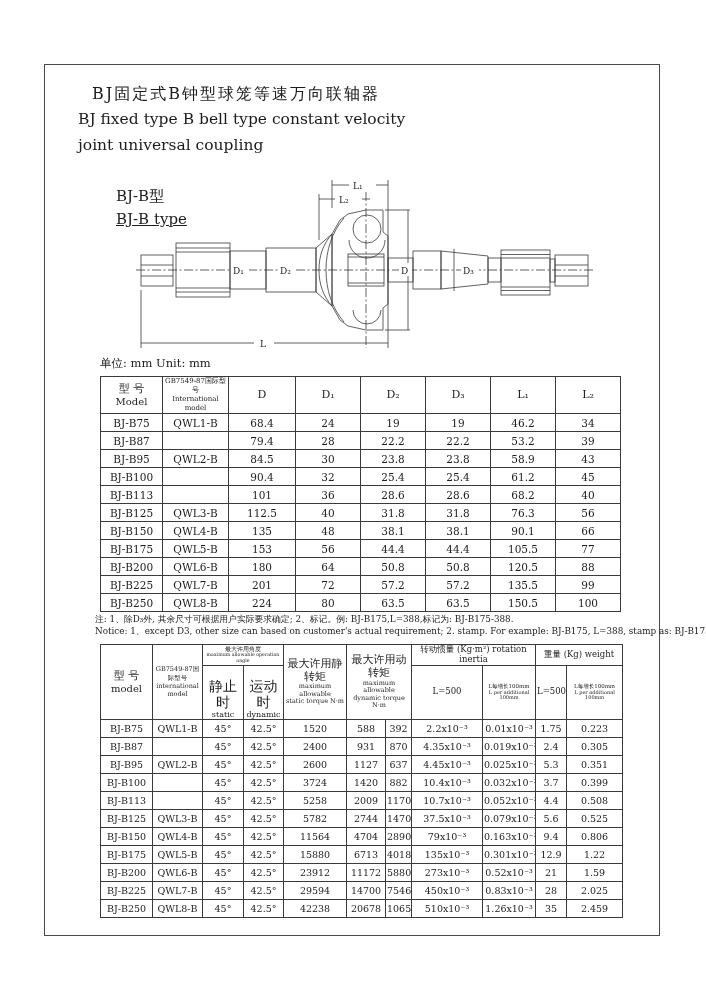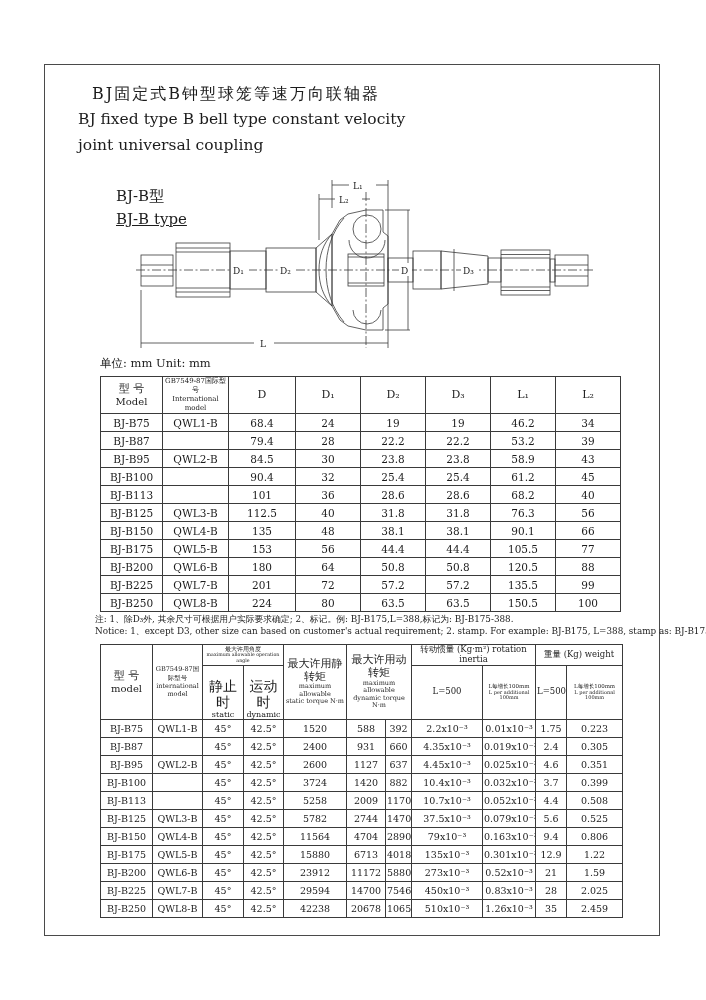--- a/index.html
+++ b/index.html
@@ -388,37 +388,37 @@
         <td>1.75</td>
         <td>0.223</td>
       </tr>
       <tr>
         <td>BJ-B87</td>
         <td></td>
         <td>45°</td>
         <td>42.5°</td>
         <td>2400</td>
         <td>931</td>
-        <td>660</td>
+        <td>870</td>
         <td>4.35x10⁻³</td>
         <td>0.019x10⁻³</td>
         <td>2.4</td>
         <td>0.305</td>
       </tr>
       <tr>
         <td>BJ-B95</td>
         <td>QWL2-B</td>
         <td>45°</td>
         <td>42.5°</td>
         <td>2600</td>
         <td>1127</td>
         <td>637</td>
         <td>4.45x10⁻³</td>
         <td>0.025x10⁻³</td>
-        <td>4.6</td>
+        <td>5.3</td>
         <td>0.351</td>
       </tr>
       <tr>
         <td>BJ-B100</td>
         <td></td>
         <td>45°</td>
         <td>42.5°</td>
         <td>3724</td>
         <td>1420</td>
         <td>882</td>

